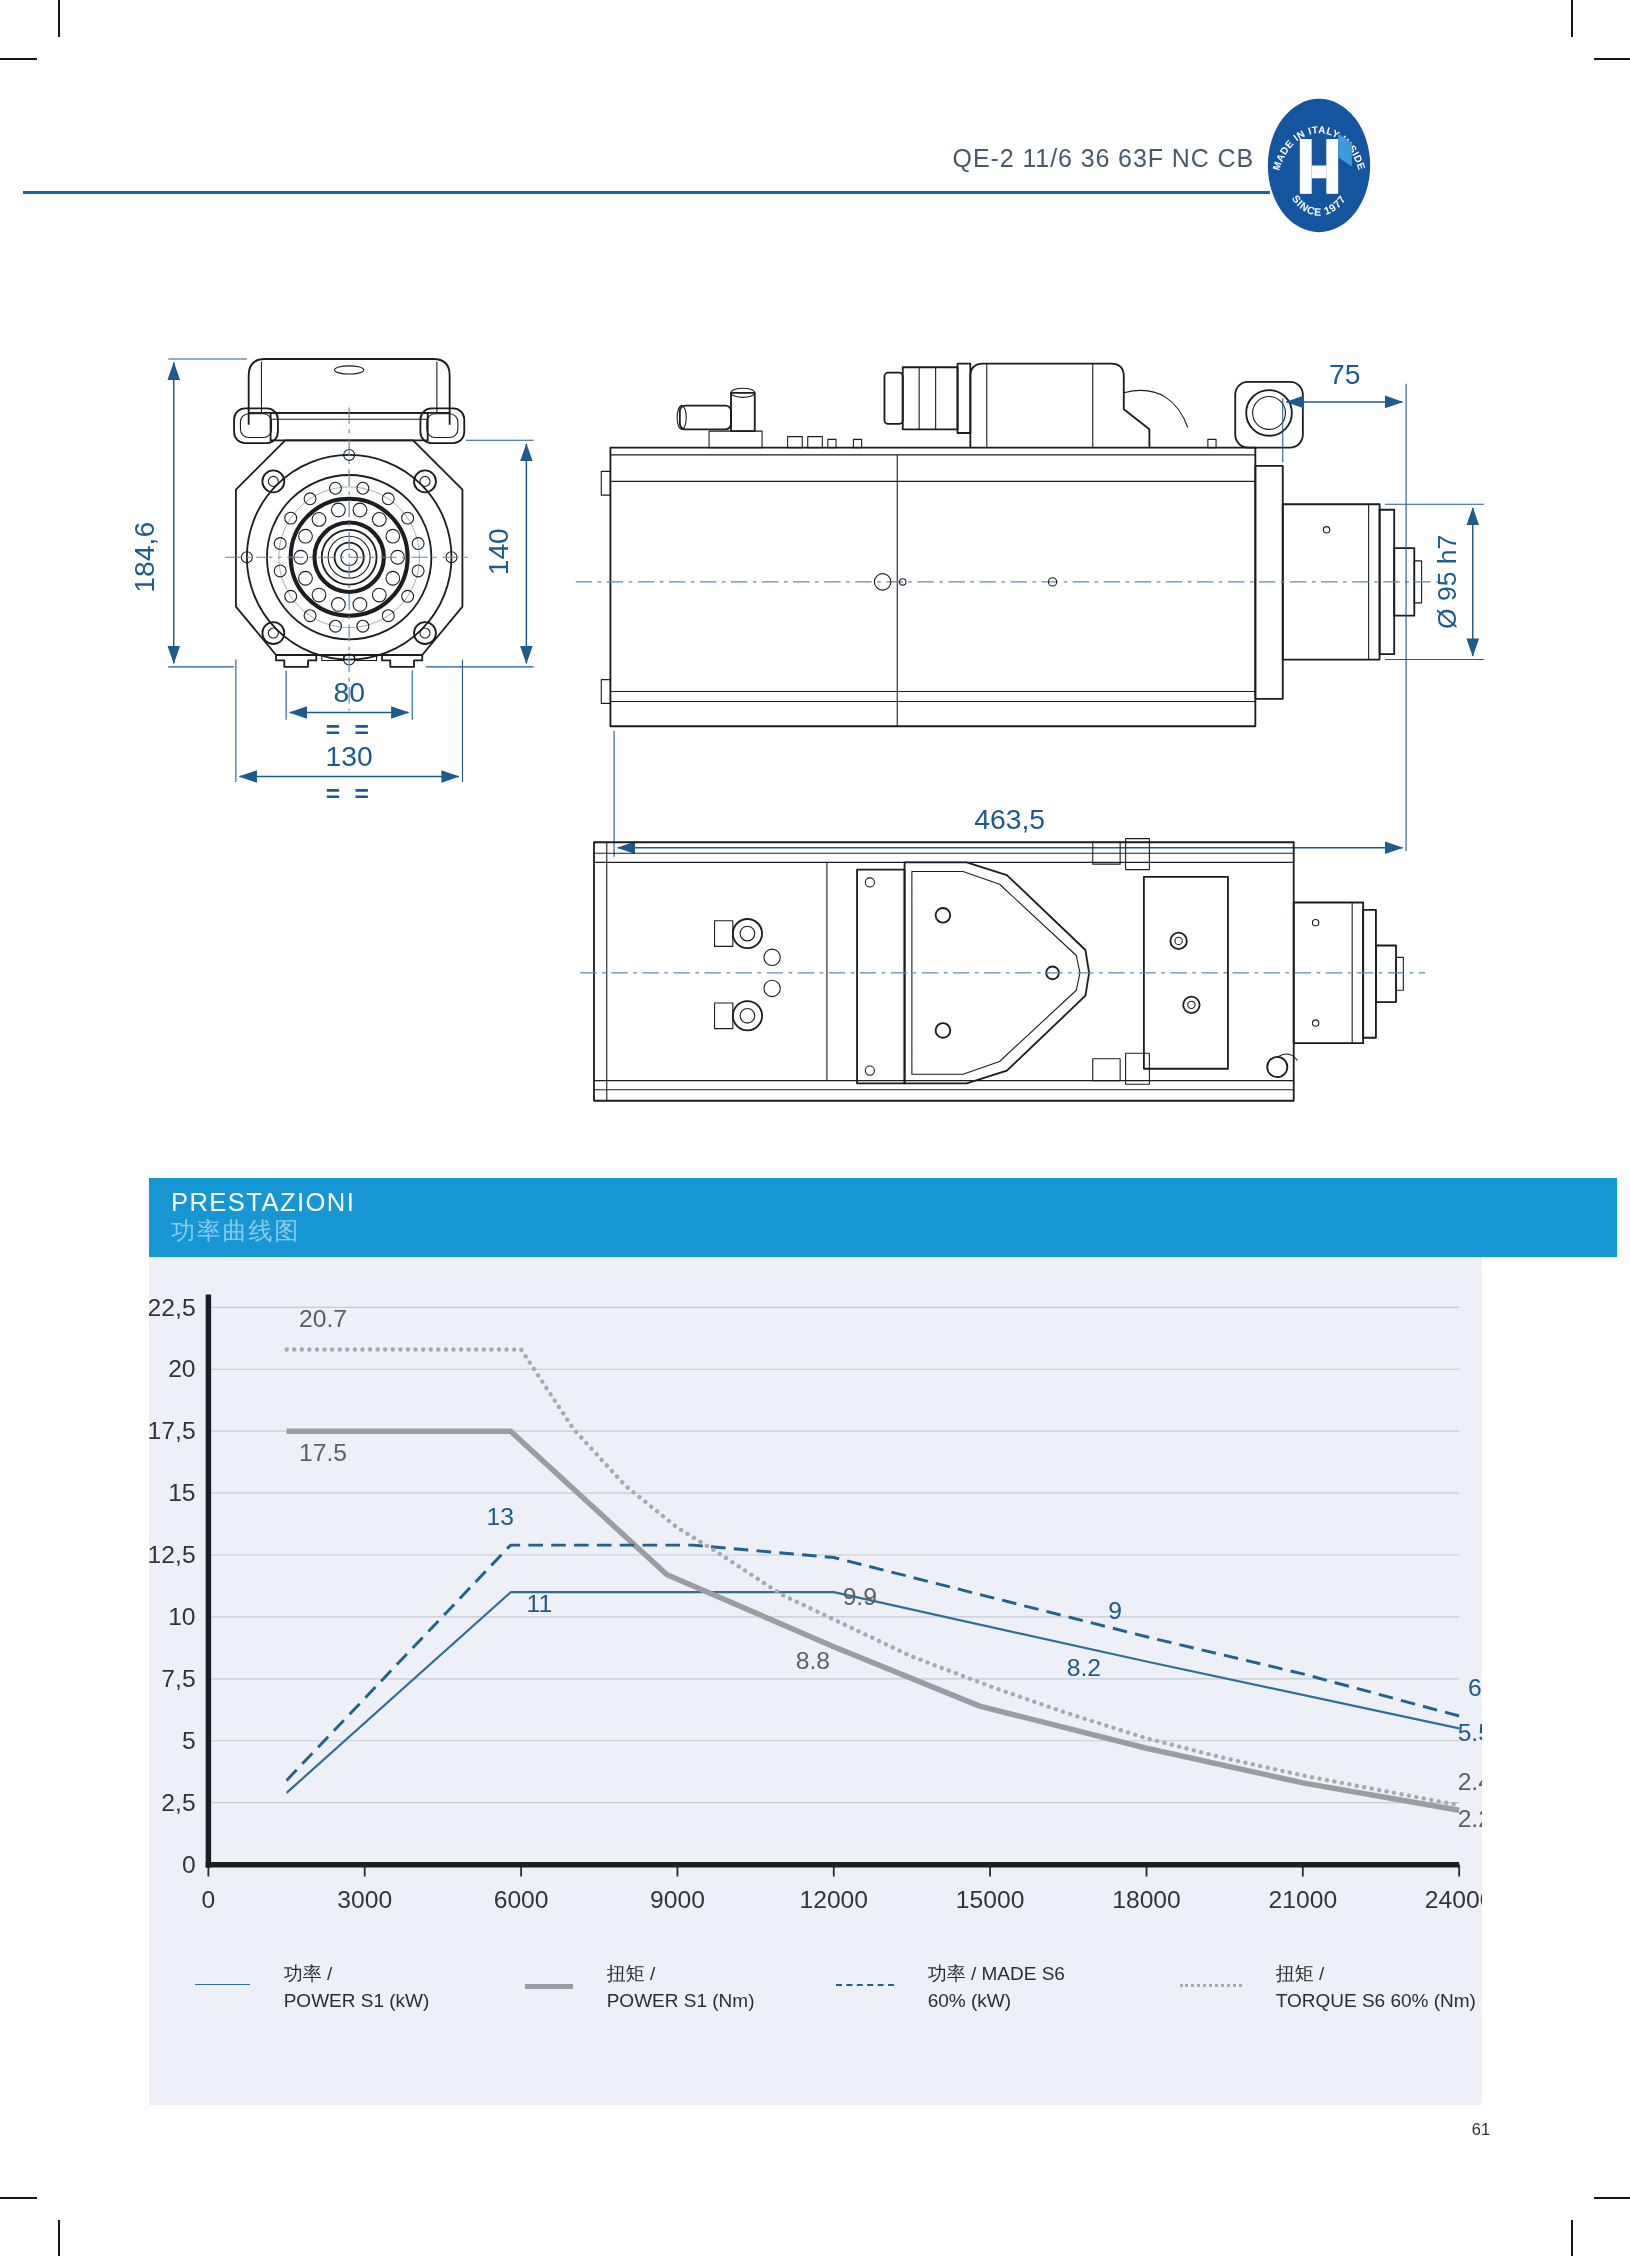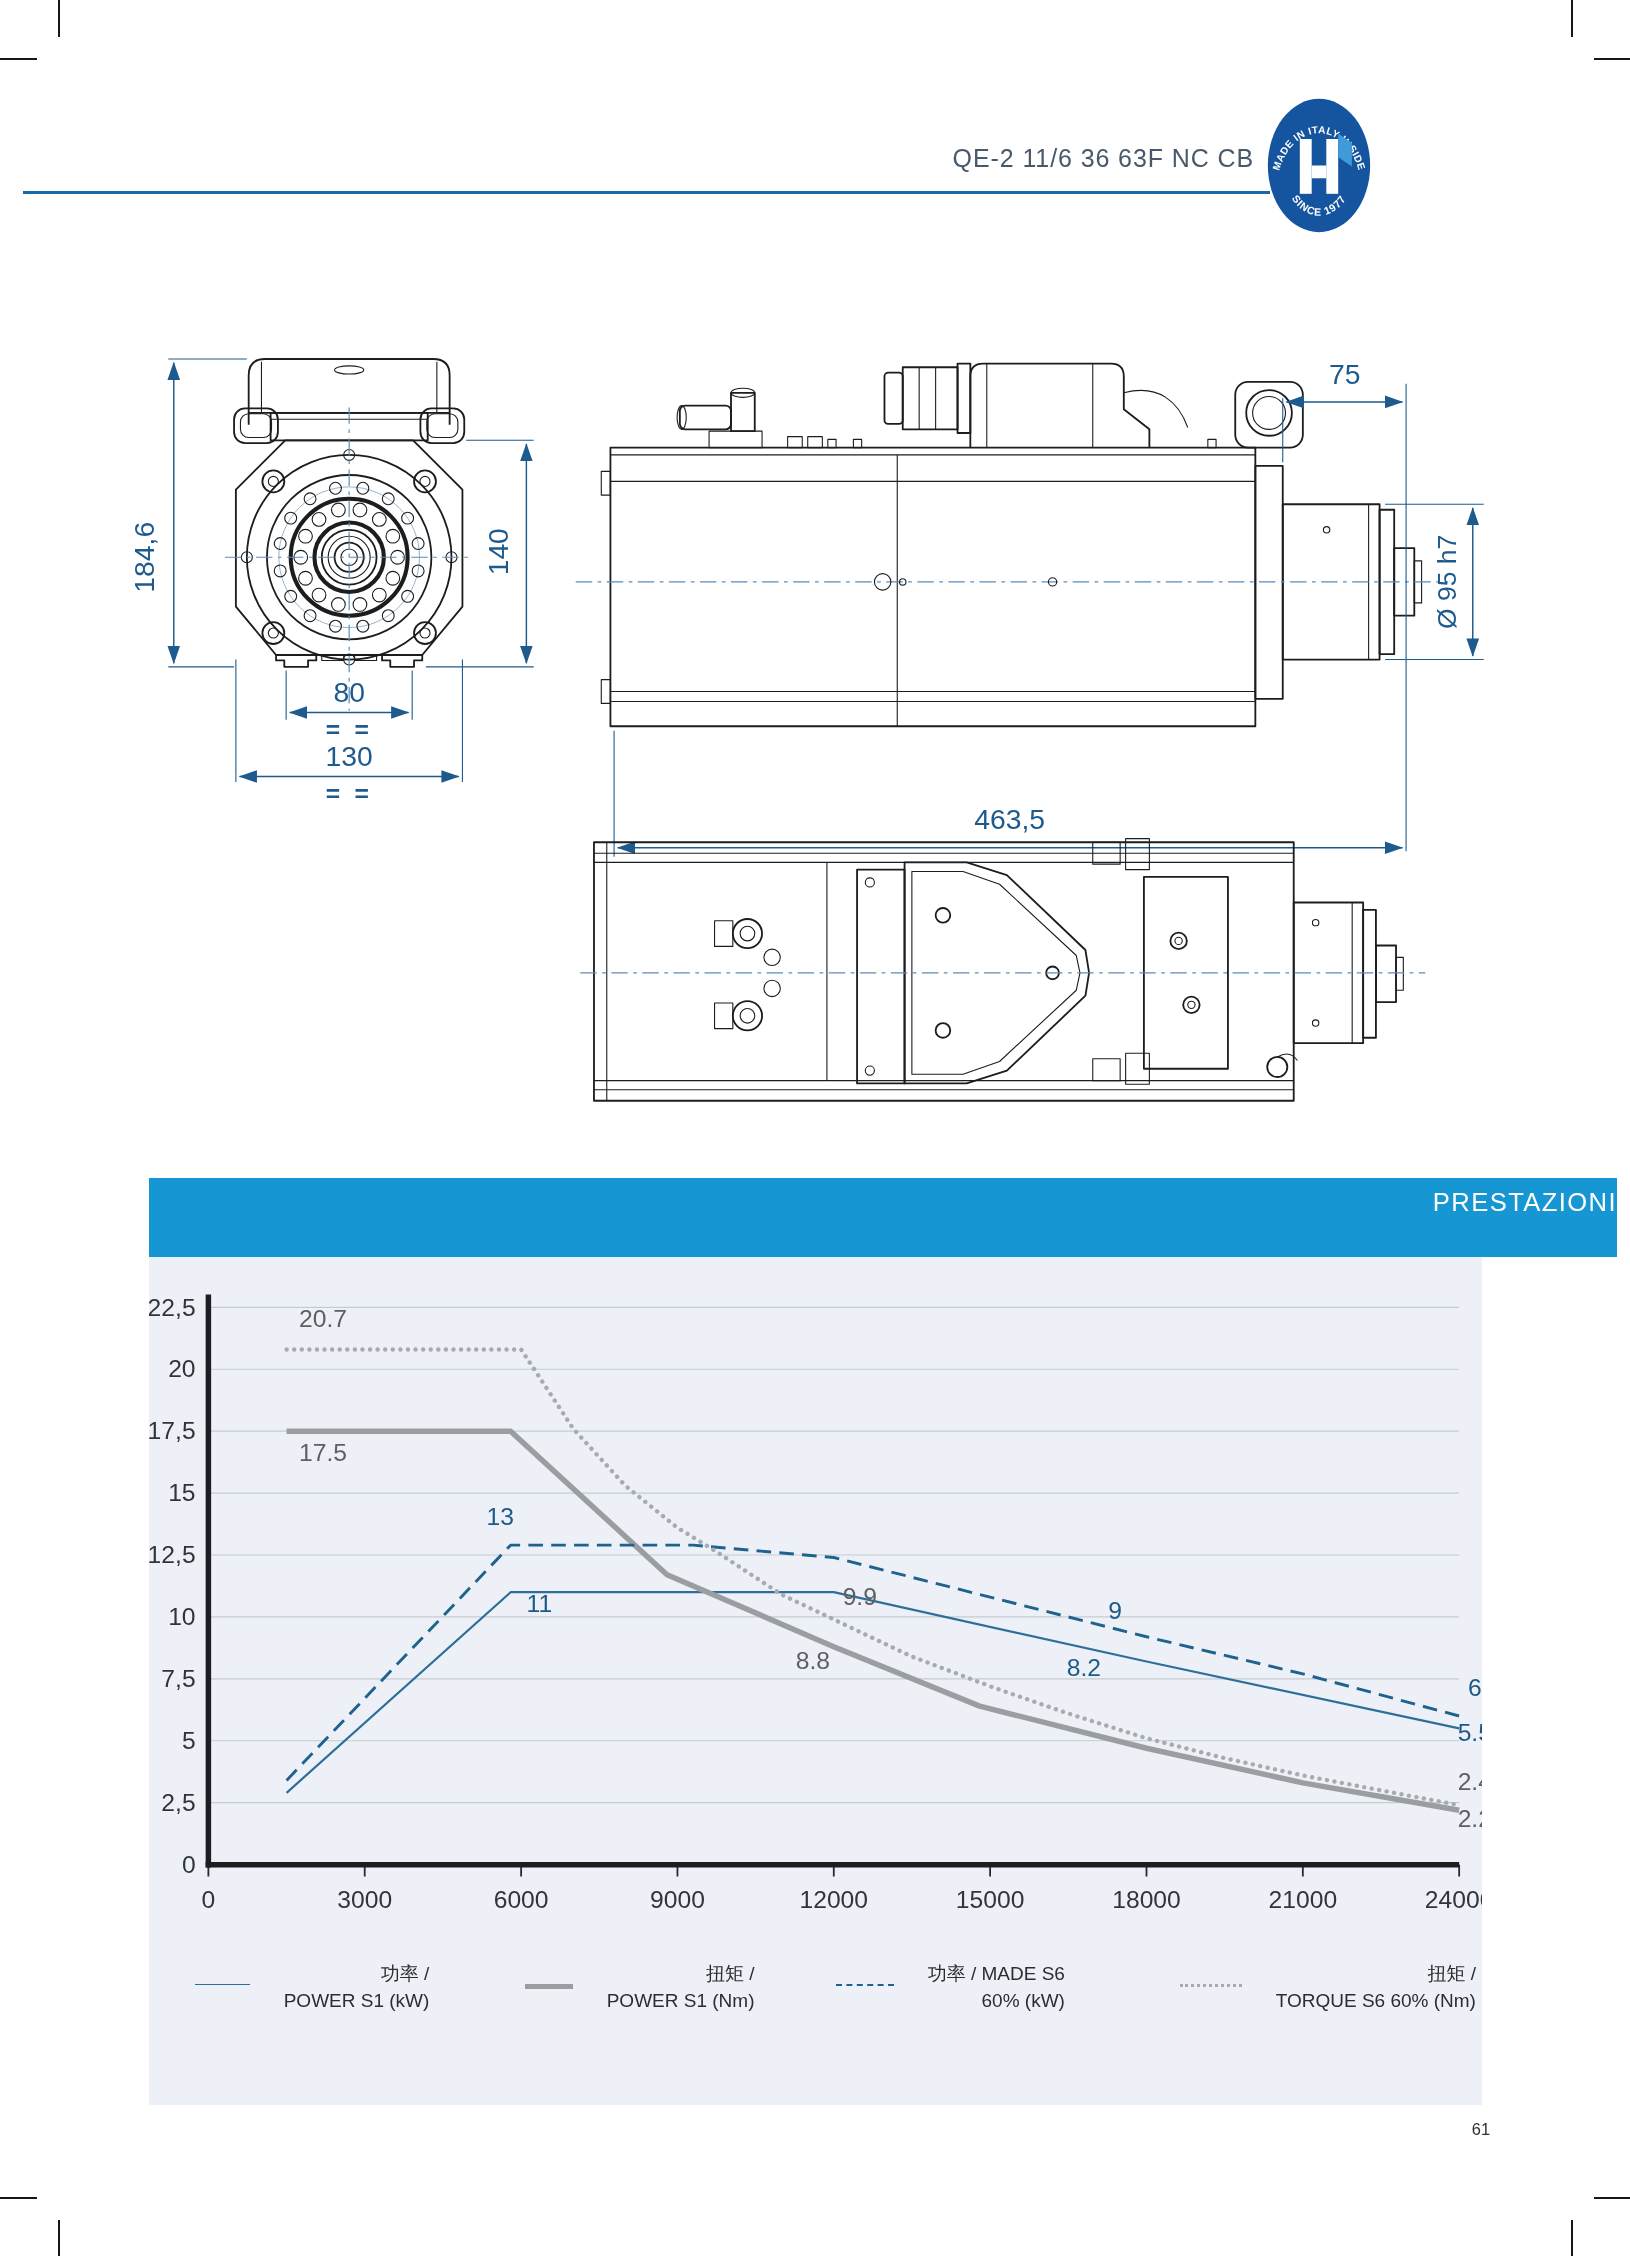--- a/index.html
+++ b/index.html
@@ -18,21 +18,21 @@
   .t{stroke-width:1.2;}
   .th{stroke-width:4.5;}
   .dim{stroke:#1d5a8e;stroke-width:1.6;fill:none;}
   .ext{stroke:#1d5a8e;stroke-width:1.2;fill:none;}
   .cl{stroke:#5b8cba;stroke-width:1.3;fill:none;stroke-dasharray:18 6 4 6;}
   .cl2{stroke:#7fa3c2;stroke-width:0.9;fill:none;}
   .dimtxt{fill:#1d5a8e;font-size:31px;}
   .dimtxt2{fill:#1d5a8e;font-size:29px;}
   .eq{fill:#1d5a8e;font-size:27px;font-weight:bold;letter-spacing:4px;}
   
-  .chart-block{position:absolute;left:149px;top:1178px;width:1468px;height:927px;text-align:right;}
+  .chart-block{position:absolute;left:149px;top:1178px;width:1468px;height:927px;}
   .chart-header{height:79px;background:#1697d4;box-sizing:border-box;padding:10px 0 0 22px;}
   .chart-title{color:#ffffff;font-size:25.6px;font-weight:500;letter-spacing:1.4px;line-height:1.15;}
   .chart-subtitle{color:rgba(255,255,255,0.5);font-size:24px;letter-spacing:1.8px;line-height:1.2;}
   .chart-panel{position:relative;width:1333px;height:848px;background:#edf1f7;}
   .ax{fill:#313539;font-size:27px;}
   .ann{font-size:27px;}
   .ann.gray{fill:#5d6063;}
   .ann.blue{fill:#1d5a85;}
   
   .lg{position:absolute;top:704px;display:flex;align-items:flex-start;}
@@ -332,20 +332,21 @@
         <circle class="ln t" cx="1440" cy="1010" r="3.5"></circle>
         <circle class="ln t" cx="1440" cy="1120" r="3.5"></circle>
       </g>
       <line class="cl" x1="635" y1="1065" x2="1560" y2="1065"></line>
     </g>
   </svg>
 
   <div class="chart-block">
     <div class="chart-header">
       <div class="chart-title">PRESTAZIONI</div>
+      <div class="chart-subtitle">功率曲线图</div>
     </div>
     <div class="chart-panel">
       <svg id="chart-svg" width="1333" height="848" viewBox="0 0 1459 928">
           <line x1="65" y1="597.2" x2="1434" y2="597.2" stroke="#c6cbd1" stroke-width="1.3"></line>
           <line x1="65" y1="529.4" x2="1434" y2="529.4" stroke="#c6cbd1" stroke-width="1.3"></line>
           <line x1="65" y1="461.7" x2="1434" y2="461.7" stroke="#c6cbd1" stroke-width="1.3"></line>
           <line x1="65" y1="393.9" x2="1434" y2="393.9" stroke="#c6cbd1" stroke-width="1.3"></line>
           <line x1="65" y1="326.1" x2="1434" y2="326.1" stroke="#c6cbd1" stroke-width="1.3"></line>
           <line x1="65" y1="258.3" x2="1434" y2="258.3" stroke="#c6cbd1" stroke-width="1.3"></line>
           <line x1="65" y1="190.6" x2="1434" y2="190.6" stroke="#c6cbd1" stroke-width="1.3"></line>

